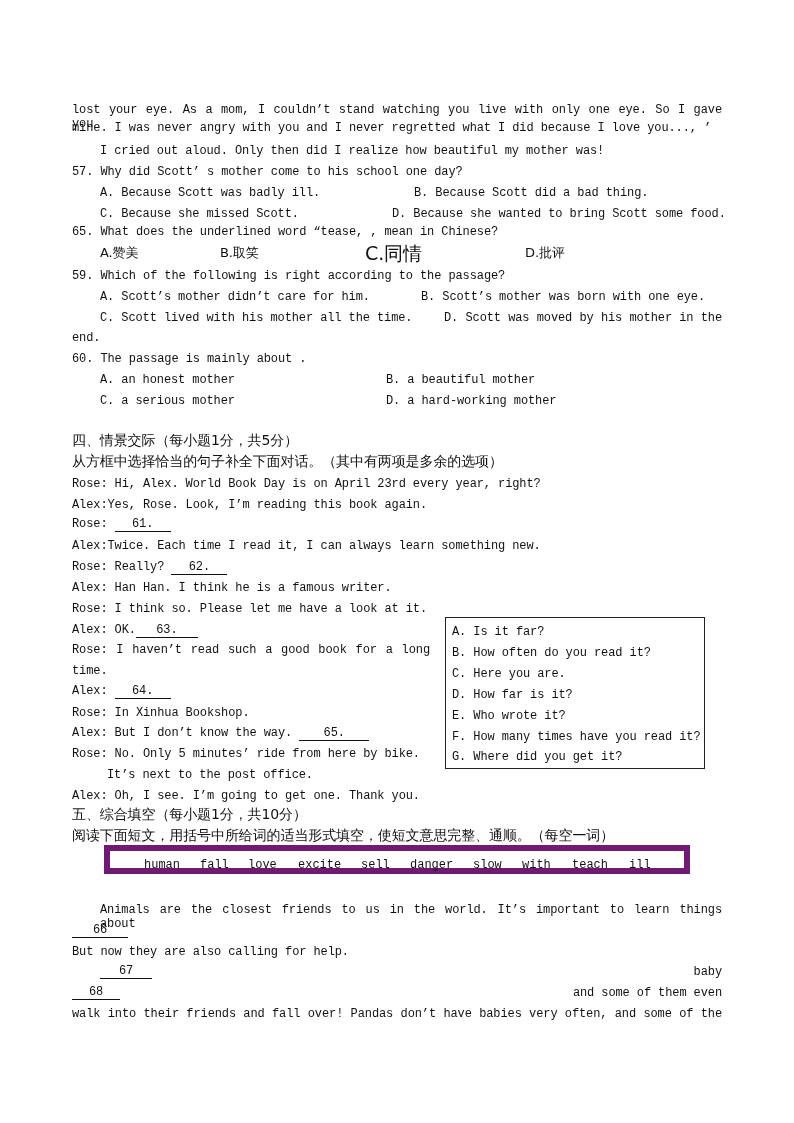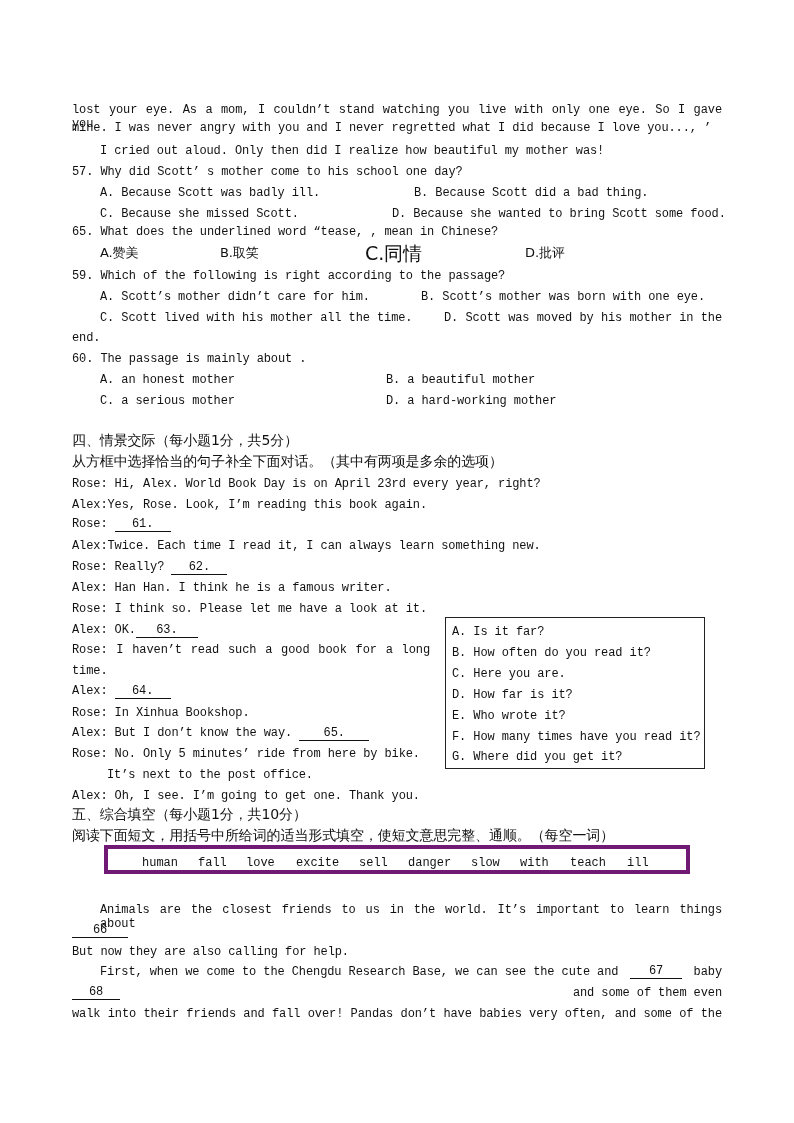--- a/index.html
+++ b/index.html
@@ -4,21 +4,21 @@
 <style>
   html, body { margin: 0; padding: 0; background: #ffffff; }
   body { width: 794px; height: 1123px; position: relative; overflow: hidden;
          font-family: "Liberation Mono", "DejaVu Sans Mono", monospace; color: #111; }
   .ln { position: absolute; font-size: 12px; line-height: 14px; white-space: pre; letter-spacing: -0.1px; }
   .cn { font-family: "DejaVu Sans", sans-serif; font-size: 14px; line-height: 16px; }
   .blank { display: inline-block; border-bottom: 1px solid #111; text-align: center; line-height: 13px; }
   .opt-box { position: absolute; left: 445px; top: 617px; width: 260px; height: 152px;
              border: 1px solid #222; box-sizing: border-box; }
   .word-box { position: absolute; left: 104px; top: 845px; width: 586px; height: 29px;
-              border: 4px solid #701a75; box-sizing: border-box; }
+              border: 6px solid #701a75; box-sizing: border-box; }
   .word { position: absolute; top: 7px; font-size: 12px; line-height: 14px; }
   .just { text-align: justify; text-align-last: justify; white-space: normal; }
 </style>
 </head>
 <body>
 
 <div class="ln just" style="left:72px;top:103px;width:650px;">lost your eye. As a mom, I couldn’t stand watching you live with only one eye. So I gave you</div>
 <div class="ln" style="left:72px;top:121px;">mine. I was never angry with you and I never regretted what I did because I love you..., ’</div>
 <div class="ln" style="left:100px;top:144px;">I cried out aloud. Only then did I realize how beautiful my mother was!</div>
 
@@ -92,21 +92,20 @@
   <span class="word" style="left:462px;">teach</span>
   <span class="word" style="left:519px;">ill</span>
 </div>
 
 <div class="ln just" style="left:100px;top:903px;width:622px;">Animals are the closest friends to us in the world. It’s important to learn things about</div>
 <div class="ln" style="left:72px;top:924px;width:650px;display:flex;justify-content:space-between;">
   <span class="blank" style="width:56px;">66</span>
 </div>
 <div class="ln" style="left:72px;top:945px;">But now they are also calling for help.</div>
 <div class="ln" style="left:100px;top:965px;width:622px;display:flex;justify-content:space-between;">
-  <span>First, when we come to the Chengdu Research Base, we can see the cute and</span>
   <span class="blank" style="width:52px;">67</span>
   <span>baby</span>
 </div>
 <div class="ln" style="left:72px;top:986px;width:650px;display:flex;justify-content:space-between;">
   <span class="blank" style="width:48px;">68</span>
   <span>and some of them even</span>
 </div>
 <div class="ln just" style="left:72px;top:1007px;width:650px;">walk into their friends and fall over! Pandas don’t have babies very often, and some of the</div>
 
 </body></html>

